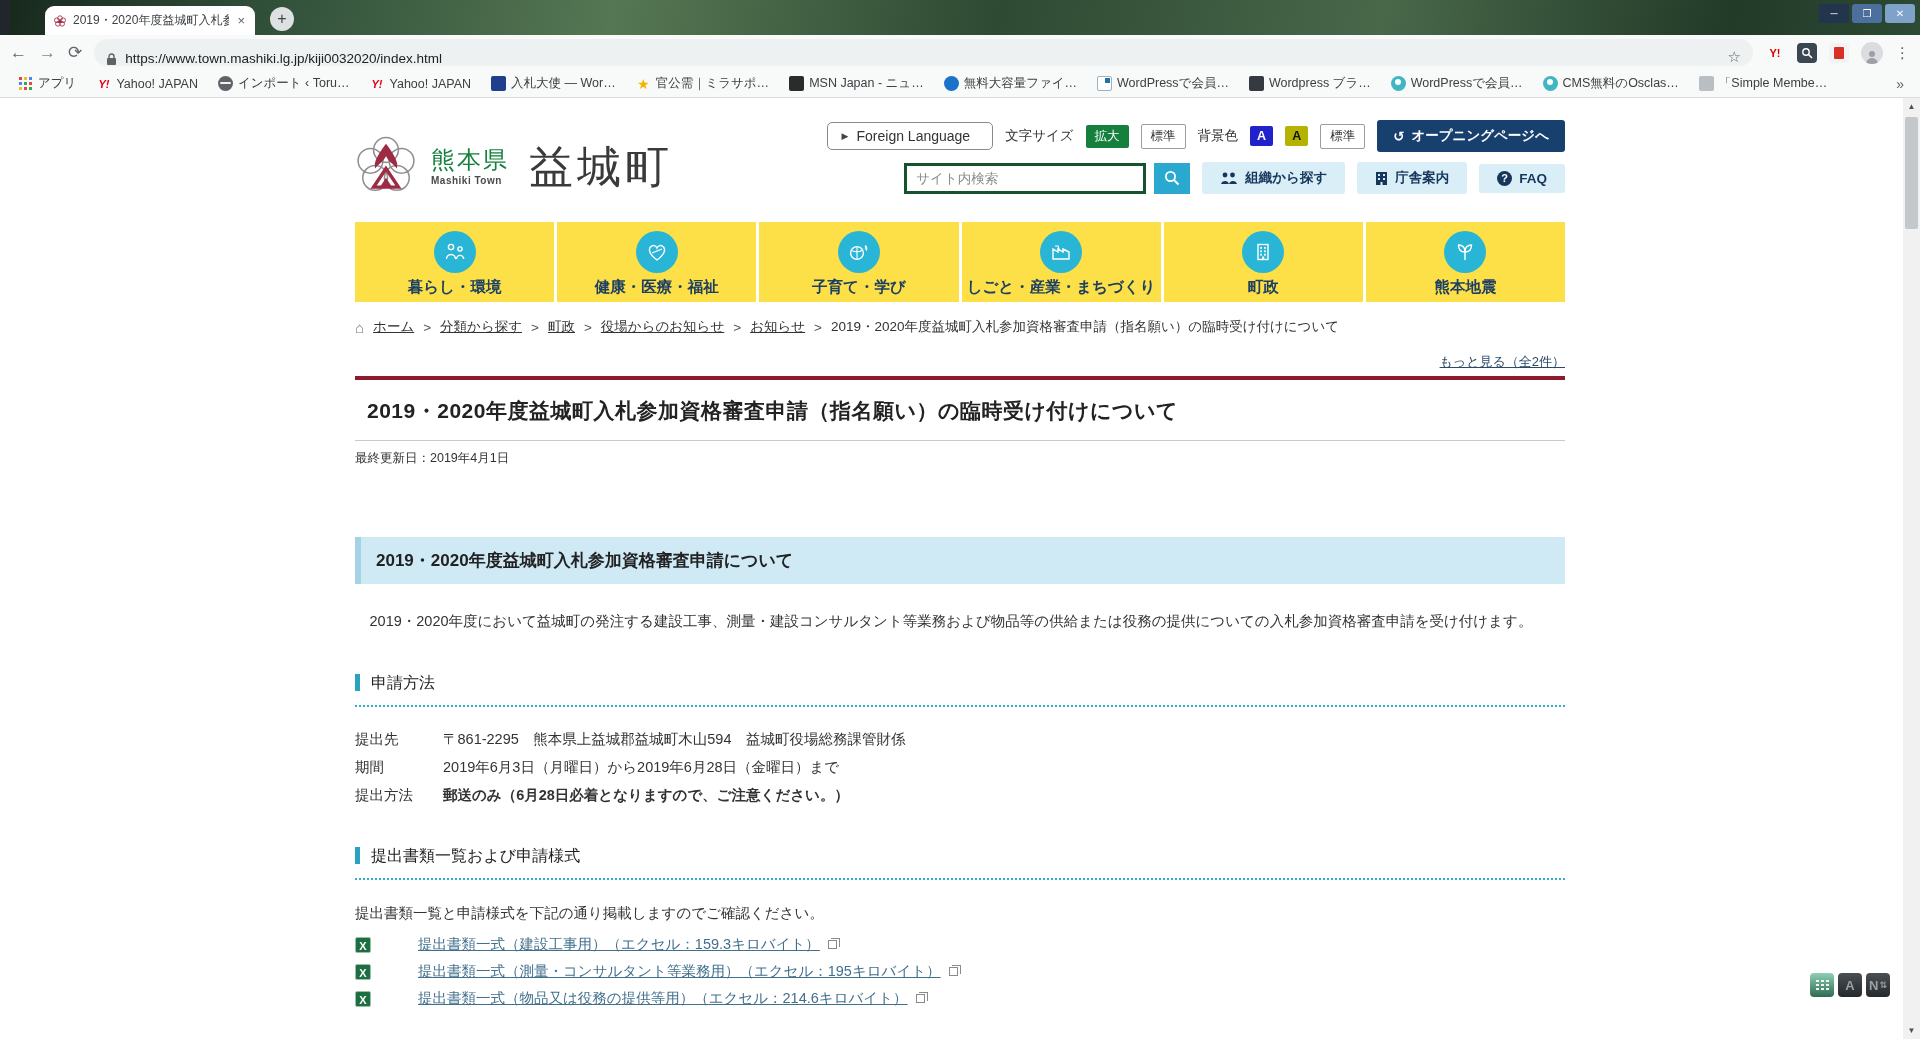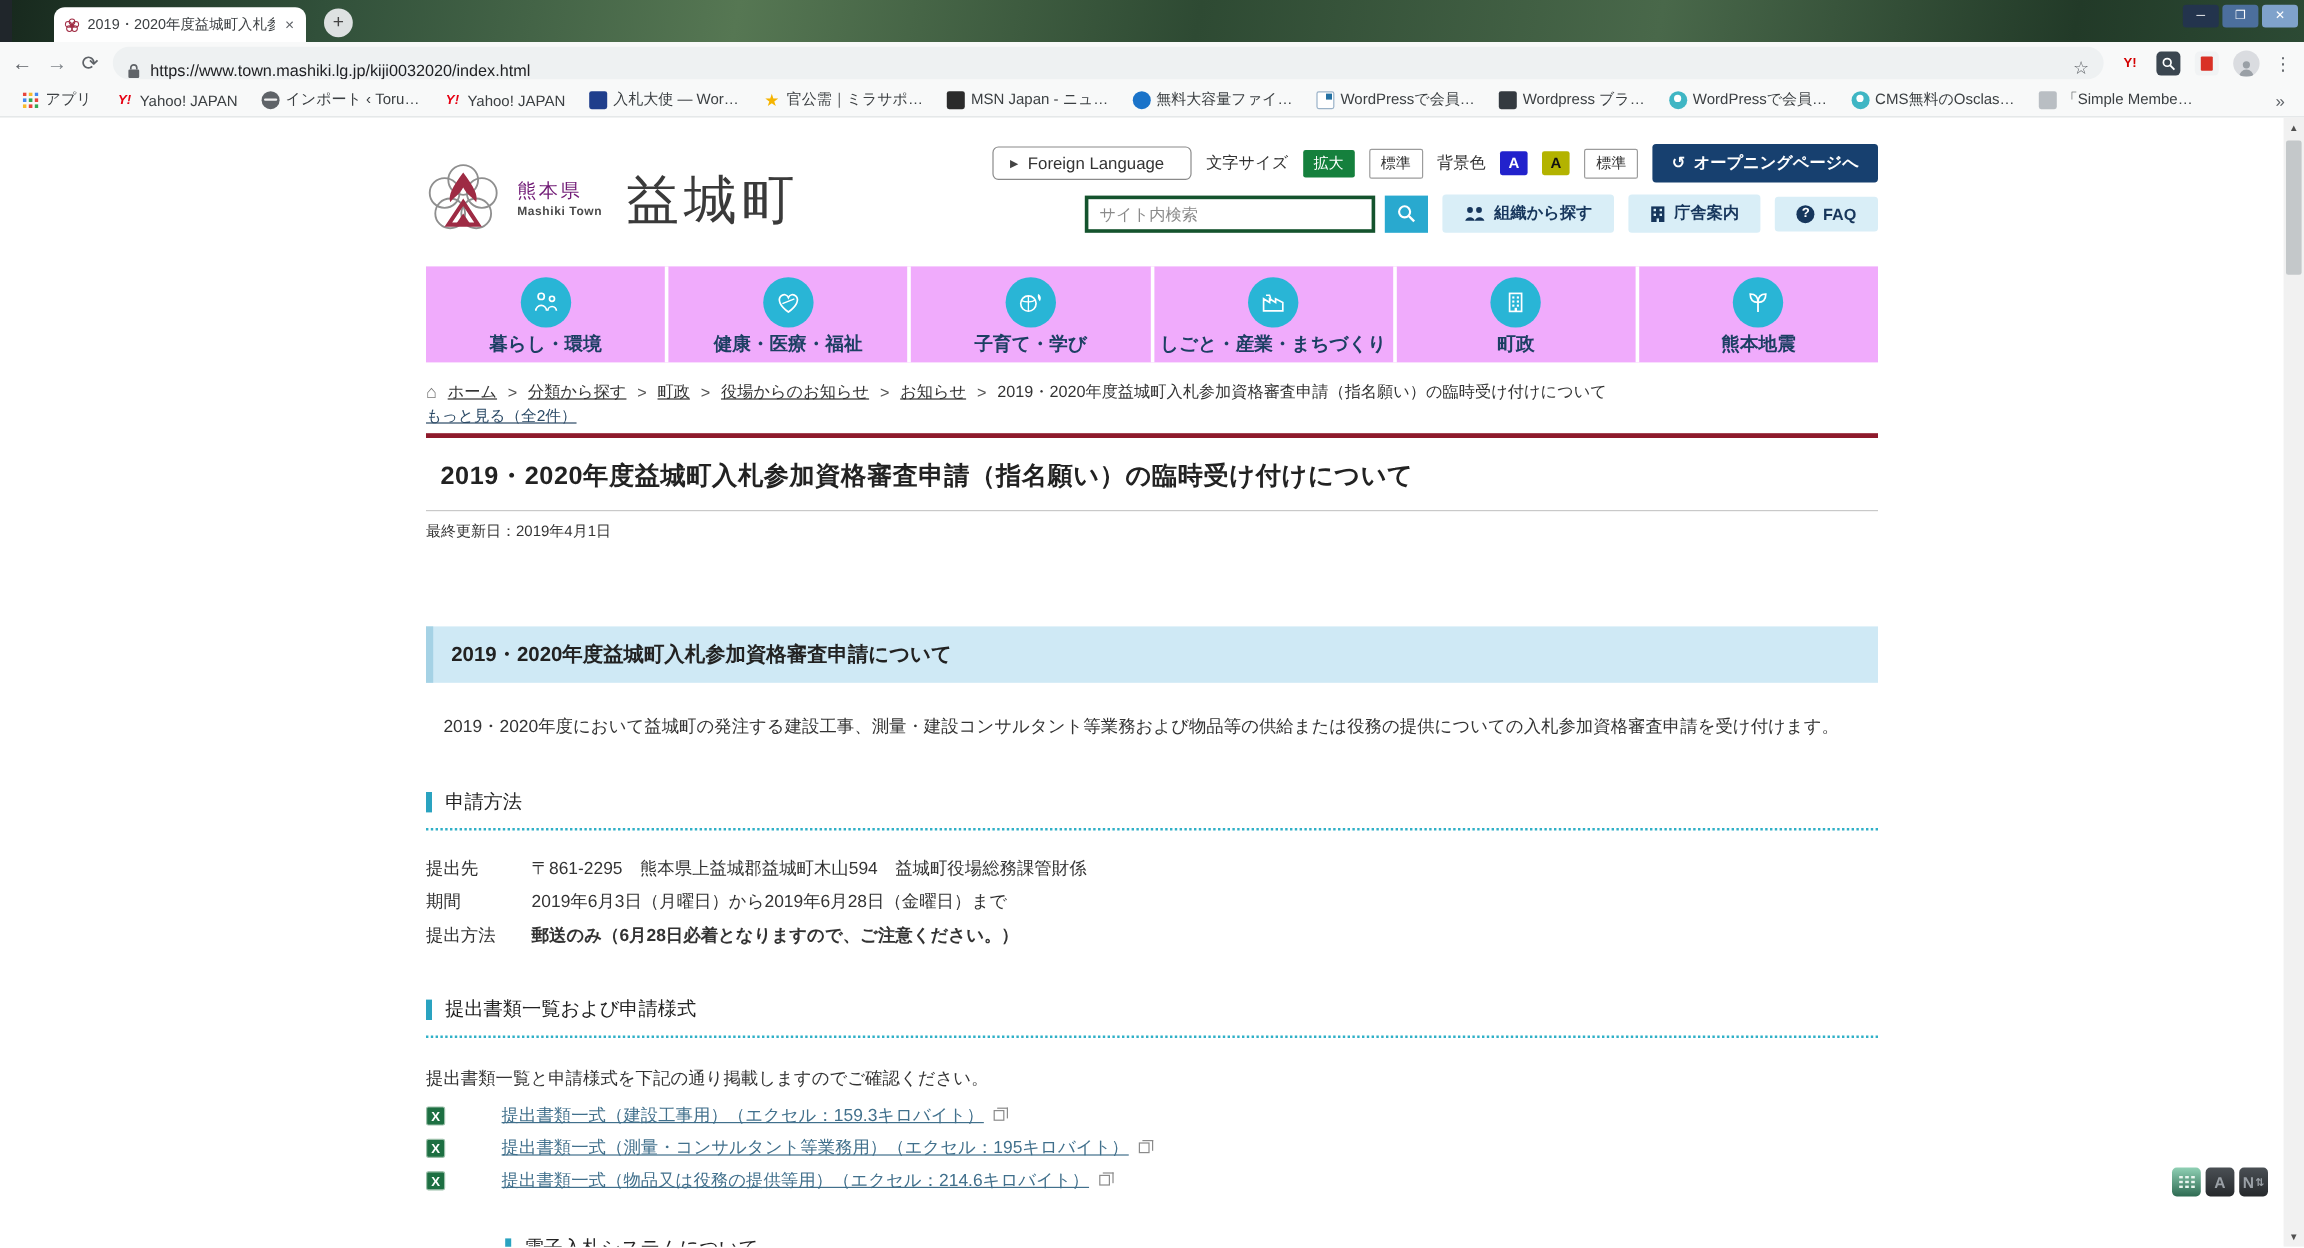--- a/index.html
+++ b/index.html
@@ -58,21 +58,21 @@
   .fav-gray { background:#b9bec3; }
   .bm-overflow { margin-left:auto; font-size:14px; color:#5f6368; padding:0 4px; }
 
   
   .page { position:relative; height:941px; background:#fff; overflow:hidden; }
   .content { width:1210px; margin:0 auto; position:relative; }
 
   .site-header { display:flex; justify-content:space-between; padding-top:14px; height:124px; }
   .logo-block { display:flex; align-items:center; gap:14px; }
   .logo-kanji-sub { display:flex; flex-direction:column; line-height:1; }
-  .logo-pref { font-size:16px; color:#701a75; letter-spacing:2px; }
+  .logo-pref { font-size:24px; color:#15803d; letter-spacing:2px; }
   .logo-en { font-size:10px; color:#4a4a4a; font-weight:bold; margin-top:4px; letter-spacing:.5px; }
   .logo-town { font-size:44px; color:#3a3a3a; letter-spacing:4px; margin-left:6px; }
   .header-controls { display:flex; flex-direction:column; align-items:flex-end; gap:10px; padding-top:8px; }
   .ctrl-row { display:flex; align-items:center; gap:12px; }
   .fl-btn { border:1px solid #8a8a8a; border-radius:5px; background:#fff; padding:5px 22px 5px 14px;
     font-size:14px; color:#333; display:flex; align-items:center; gap:8px; }
   .fl-arrow { font-size:9px; color:#444; }
   .ctrl-label { font-size:13.5px; color:#333; }
   .chip { font-size:12.5px; padding:3px 9px; border-radius:2px; }
   .chip-dark { background:#15803d; color:#fff; }
@@ -84,34 +84,34 @@
   .search-input { width:242px; height:31px; border:3px solid #14532d; padding:0 9px; font-size:13.5px; color:#333;
     font-family:inherit; }
   .search-input::placeholder { color:#8a8a8a; }
   .search-btn { width:36px; height:31px; background:#29a9cf; border:none; margin-left:-4px;
     display:flex; align-items:center; justify-content:center; }
   .hdr-blue-btn { background:#d9eef7; color:#16365c; font-size:13.5px; font-weight:bold;
     padding:7px 18px; border-radius:3px; display:flex; align-items:center; gap:7px; }
   .q-circle { width:15px; height:15px; border-radius:50%; background:#16365c; color:#fff;
     font-size:11px; line-height:15px; text-align:center; font-weight:bold; }
 
-  .nav-strip { display:flex; background:#f0abfc; margin-top:0; height:80px; }
+  .nav-strip { display:flex; background:#fde047; margin-top:0; height:80px; }
   .nav-item { flex:1; text-align:center; padding-top:9px; border-right:3px solid #fff; }
   .nav-item:last-child { border-right:none; }
   .nav-circle { width:42px; height:42px; border-radius:50%; background:#29b5d6; margin:0 auto;
     display:flex; align-items:center; justify-content:center; }
   .nav-label { display:block; margin-top:4px; font-size:15.5px; font-weight:bold; color:#1c3f63; }
 
   .breadcrumb-row { margin-top:16px; font-size:13.5px; color:#444; display:flex; align-items:center;
     gap:9px; flex-wrap:nowrap; white-space:nowrap; }
   .bc-home { font-size:15px; color:#777; }
   .bc-link { color:#333; text-decoration:underline; }
   .bc-sep { color:#555; }
   .bc-current { color:#333; }
-  .more-row { text-align:left; margin-top:2px; }
+  .more-row { text-align:right; margin-top:16px; }
   .more-link { font-size:13px; color:#2b4a66; text-decoration:underline; }
 
   .red-rule { height:4px; background:#8e1a2b; margin-top:5px; }
   .article-title { font-size:21px; font-weight:bold; color:#222; padding:17px 12px 15px; letter-spacing:.5px; }
   .title-divider { height:1px; background:#c9c9c9; }
   .last-updated { margin-top:9px; font-size:12.5px; color:#333; }
 
   .sec-blue-heading { margin-top:70px; background:#cfe9f5; border-left:6px solid #a5d2e5;
     padding:12px 15px; font-size:17px; font-weight:bold; color:#222; }
   .sec-body { margin-top:26px; font-size:14.5px; color:#333; line-height:1.6; }

